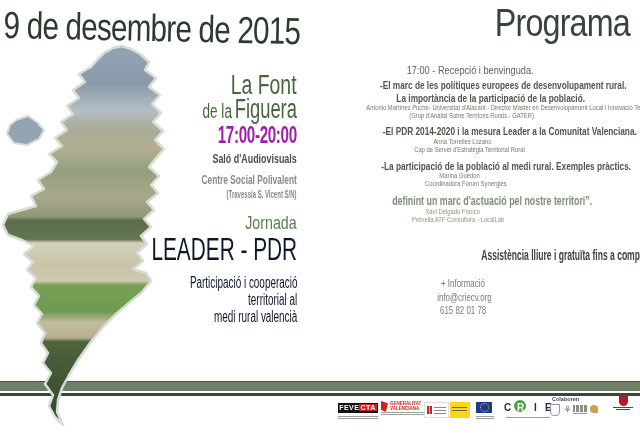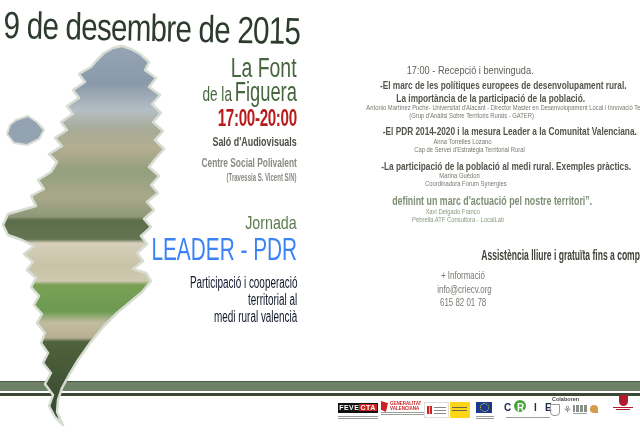--- a/index.html
+++ b/index.html
@@ -4,43 +4,43 @@
 <style>
   html,body{margin:0;padding:0;background:#fff;}
   .poster{position:relative;width:640px;height:433px;background:#fff;overflow:hidden;
           font-family:"Liberation Sans",sans-serif;}
   .cx{display:inline-block;transform-origin:right center;transform:scaleX(var(--sx,0.72));white-space:nowrap;}
   .cxl{display:inline-block;transform-origin:left top;transform:rotate(1.2deg) scaleX(var(--sx,0.8));white-space:nowrap;}
 
   .date-title{position:absolute;left:4px;top:4px;font-size:38px;color:#2d3a2e;letter-spacing:-1px;}
   .programa{position:absolute;right:10px;top:2px;font-size:38px;color:#36443a;text-align:right;letter-spacing:-1px;}
 
-  .venue{position:absolute;right:343px;top:55px;width:260px;text-align:right;color:#47653f;}
+  .venue{position:absolute;right:343px;top:72px;width:260px;text-align:right;color:#47653f;}
   .venue .l1{font-size:27px;line-height:26px;}
   .venue .l2{font-size:27px;line-height:23px;}
   .venue .l2 .small{font-size:20px;}
-  .venue .time{font-size:23px;line-height:24px;color:#b91c1c;font-weight:bold;letter-spacing:-0.5px;}
+  .venue .time{font-size:23px;line-height:24px;color:#a21caf;font-weight:bold;letter-spacing:-0.5px;}
   .venue .hall{font-size:13.5px;line-height:15px;margin-top:4px;color:#4b5046;font-weight:bold;}
   .venue .centre{font-size:13.5px;line-height:14px;margin-top:7px;color:#878c83;font-weight:bold;}
   .venue .addr{font-size:10px;line-height:11px;margin-top:2px;color:#878c83;font-weight:bold;}
 
   .jornada{position:absolute;right:343px;top:213px;width:280px;text-align:right;}
   .jornada .kicker{font-size:19px;line-height:19px;color:#5c7c52;}
-  .jornada .big{font-size:32px;line-height:32px;color:#3b82f6;margin-top:1px;letter-spacing:0px;}
+  .jornada .big{font-size:32px;line-height:32px;color:#0f172a;margin-top:1px;letter-spacing:0px;}
   .jornada .sub{font-size:16px;line-height:17px;color:#0f172a;margin-top:9px;}
 
   .prog{position:absolute;right:16px;top:64px;width:340px;text-align:center;}
   .prog .rec{font-size:11.5px;line-height:13px;color:#5c6156;}
   .prog .bold{font-size:11.5px;line-height:12.5px;color:#51564c;font-weight:bold;}
   .prog .tiny{font-size:7.5px;line-height:8px;color:#757a6e;}
   .prog .m2{margin-top:2px;} .prog .m5{margin-top:5px;} .prog .m6{margin-top:6px;}
   .prog .sess{font-size:13px;line-height:14px;color:#7e8e74;font-weight:bold;padding-right:17px;}
   .prog .sess-tiny{font-size:7.5px;line-height:8px;color:#8a9a80;padding-right:17px;}
   .prog .free{margin-top:22px;font-size:15px;line-height:18px;color:#3c4238;font-weight:bold;}
-  .prog .info{margin-top:5px;font-size:11px;line-height:13.5px;color:#767b72;}
+  .prog .info{margin-top:13px;font-size:11px;line-height:13.5px;color:#767b72;}
 
   .bar-thick{position:absolute;left:0;top:381px;width:640px;height:9px;background:#6e8166;border-top:1px solid #4a5a44;z-index:1;}
   .bar-thin{position:absolute;left:0;top:393px;width:640px;height:3px;background:#3a4836;z-index:1;}
 
   .map-svg{position:absolute;left:0;top:40px;z-index:5;}
 
   
   .logos{position:absolute;left:330px;top:394px;width:310px;height:36px;z-index:2;font-family:"Liberation Sans",sans-serif;}
   .fevecta{position:absolute;left:8px;top:9px;width:40px;height:10px;background:#111;color:#fff;
            font-size:7px;font-weight:bold;line-height:10px;text-align:center;letter-spacing:0.5px;}
@@ -117,20 +117,23 @@
          L42,274 L34,265 L39,256 L31,247 L36,238 L27,230 L33,222 L24,214 L34,206 L22,200
          L8,195 L3,185 L8,174 L22,170 L36,166 L31,156 L44,149 L38,140 L51,132 L57,122
          L49,114 L62,106 L55,98 L67,90 L61,82 L73,74 L67,66 L79,58 L73,50 L85,42 L79,34
          L91,27 L97,20 L104,13 L113,8 Z" fill="url(#land)" stroke="#d7ddd3" stroke-width="2.5" stroke-linejoin="round"></path>
     <path d="M16,80 L28,76 L37,82 L44,90 L39,99 L27,105 L14,103 L7,94 L10,85 Z" fill="#93a3b1" stroke="#d7ddd3" stroke-width="2" stroke-linejoin="round"></path>
   </svg>
 
   <div class="date-title">
     <span class="cxl" style="--sx:0.78">9 de desembre de 2015</span>
   </div>
+  <div class="programa">
+    <span class="cx" style="--sx:0.85">Programa</span>
+  </div>
 
   <div class="venue">
     <div class="l1">
       <span class="cx" style="--sx:0.72">La Font</span>
     </div>
     <div class="l2">
       <span class="cx" style="--sx:0.68">
         <span class="small" style="margin-right:4px">de la</span><span>Figuera</span>
       </span>
     </div>

